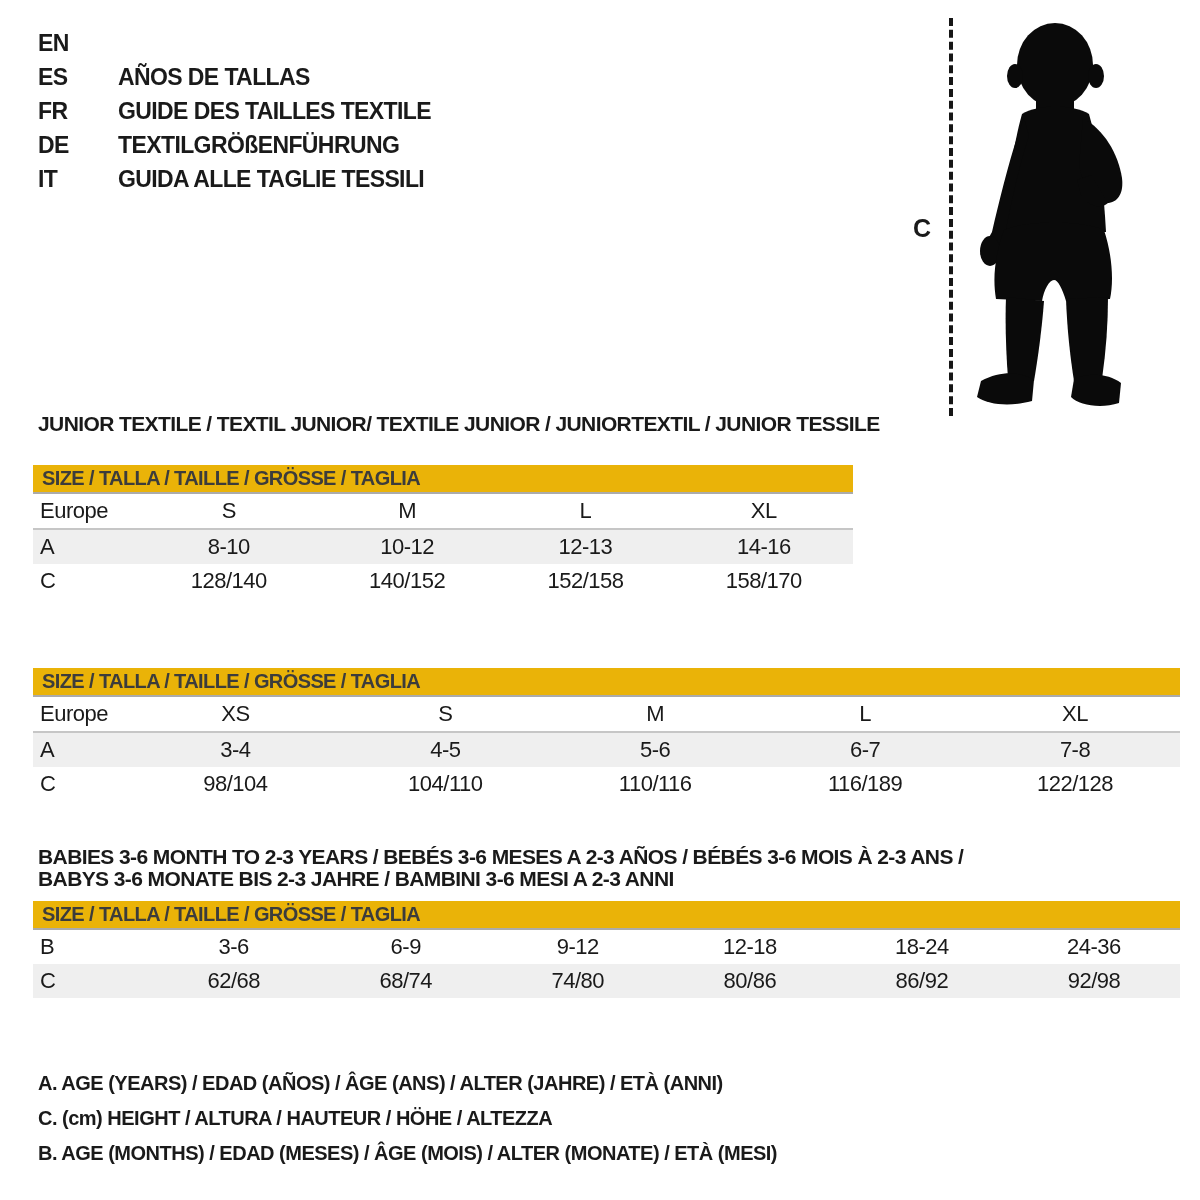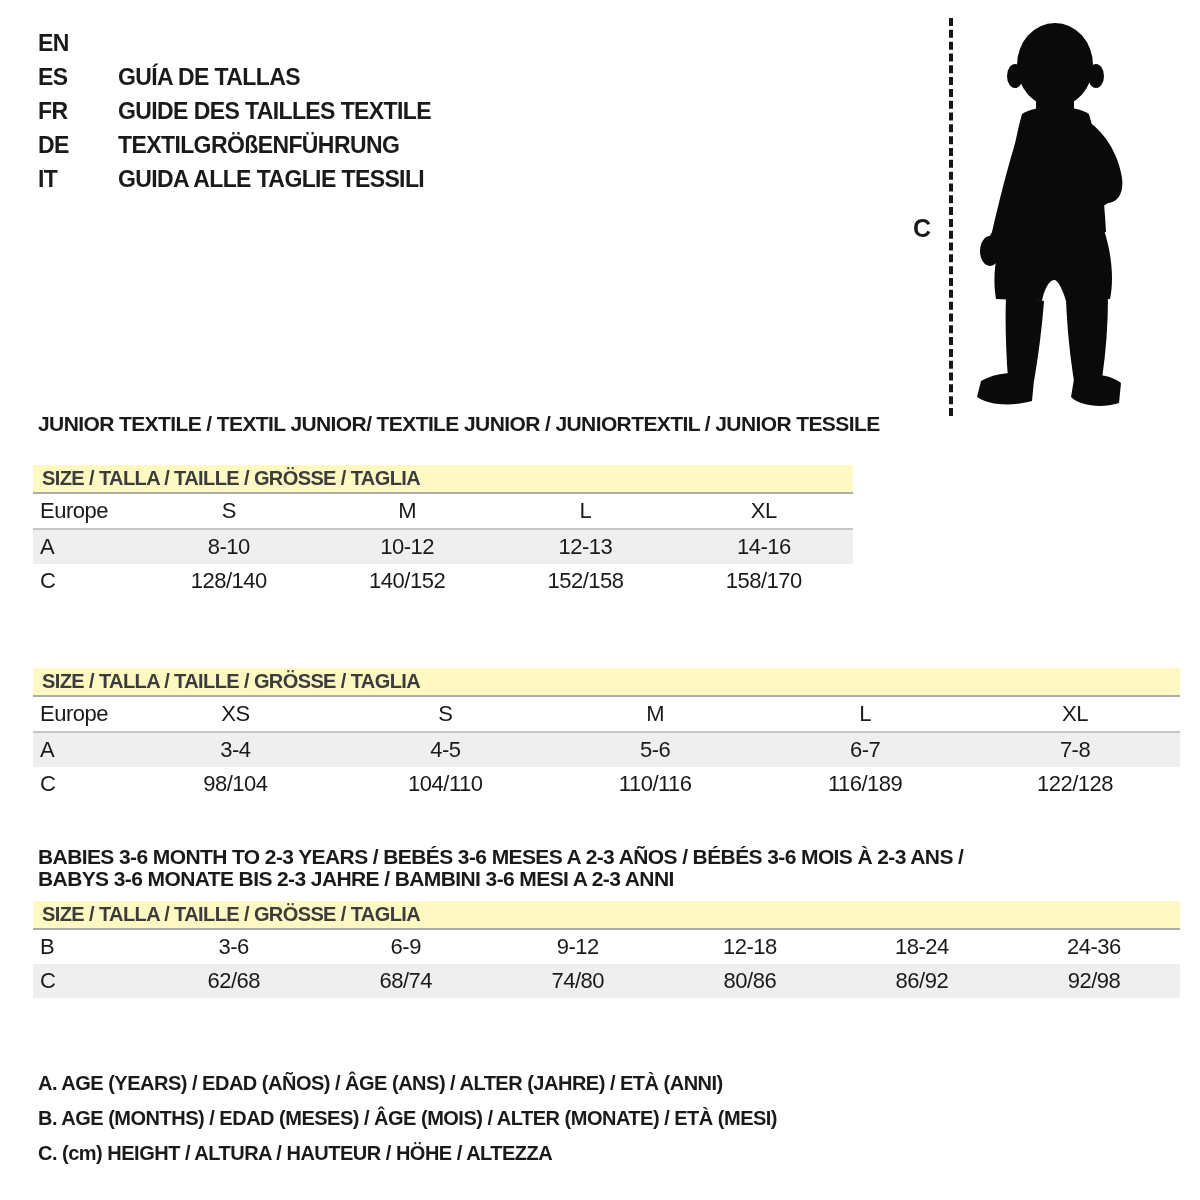--- a/index.html
+++ b/index.html
@@ -70,21 +70,21 @@
     letter-spacing: -0.6px;
     white-space: nowrap;
   }
   .section-title .subscript {
     font-size: 14px;
     vertical-align: -4px;
   }
   .title-line2 { }
 
   .size-bar {
-    background: #fef9c3;
+    background: #eab308;
     border-bottom: 2px solid #ababab;
     height: 27px;
     line-height: 27px;
     padding-left: 9px;
     font-size: 20px;
     font-weight: 700;
     letter-spacing: -0.6px;
     color: #3c3c3c;
   }
   #section-junior .size-bar   { margin-top: 30px; }
@@ -128,21 +128,21 @@
 </style>
 </head>
 <body>
 
 <div class="lang-block">
   <div class="lang-row">
     <span class="lang-code">EN</span>
   </div>
   <div class="lang-row">
     <span class="lang-code">ES</span>
-    <span class="lang-label">GUÍA DE TALLAS</span>
+    <span class="lang-label">AÑOS DE TALLAS</span>
   </div>
   <div class="lang-row">
     <span class="lang-code">FR</span>
     <span class="lang-label">GUIDE DES TAILLES TEXTILE</span>
   </div>
   <div class="lang-row">
     <span class="lang-code">DE</span>
     <span class="lang-label">TEXTILGRÖßENFÜHRUNG</span>
   </div>
   <div class="lang-row">
@@ -292,15 +292,15 @@
       <td>80/86</td>
       <td>86/92</td>
       <td>92/98</td>
     </tr>
   </tbody>
     </table>
 </section>
 
 <div id="legend">
   <div class="legend-line">A. AGE (YEARS) / EDAD (AÑOS) / ÂGE (ANS) / ALTER (JAHRE) / ETÀ (ANNI)</div>
+  <div class="legend-line">C. (cm) HEIGHT / ALTURA / HAUTEUR / HÖHE / ALTEZZA</div>
   <div class="legend-line">B. AGE (MONTHS) / EDAD (MESES) / ÂGE (MOIS) / ALTER (MONATE) / ETÀ (MESI)</div>
-  <div class="legend-line">C. (cm) HEIGHT / ALTURA / HAUTEUR / HÖHE / ALTEZZA</div>
 </div>
 
 </body></html>

